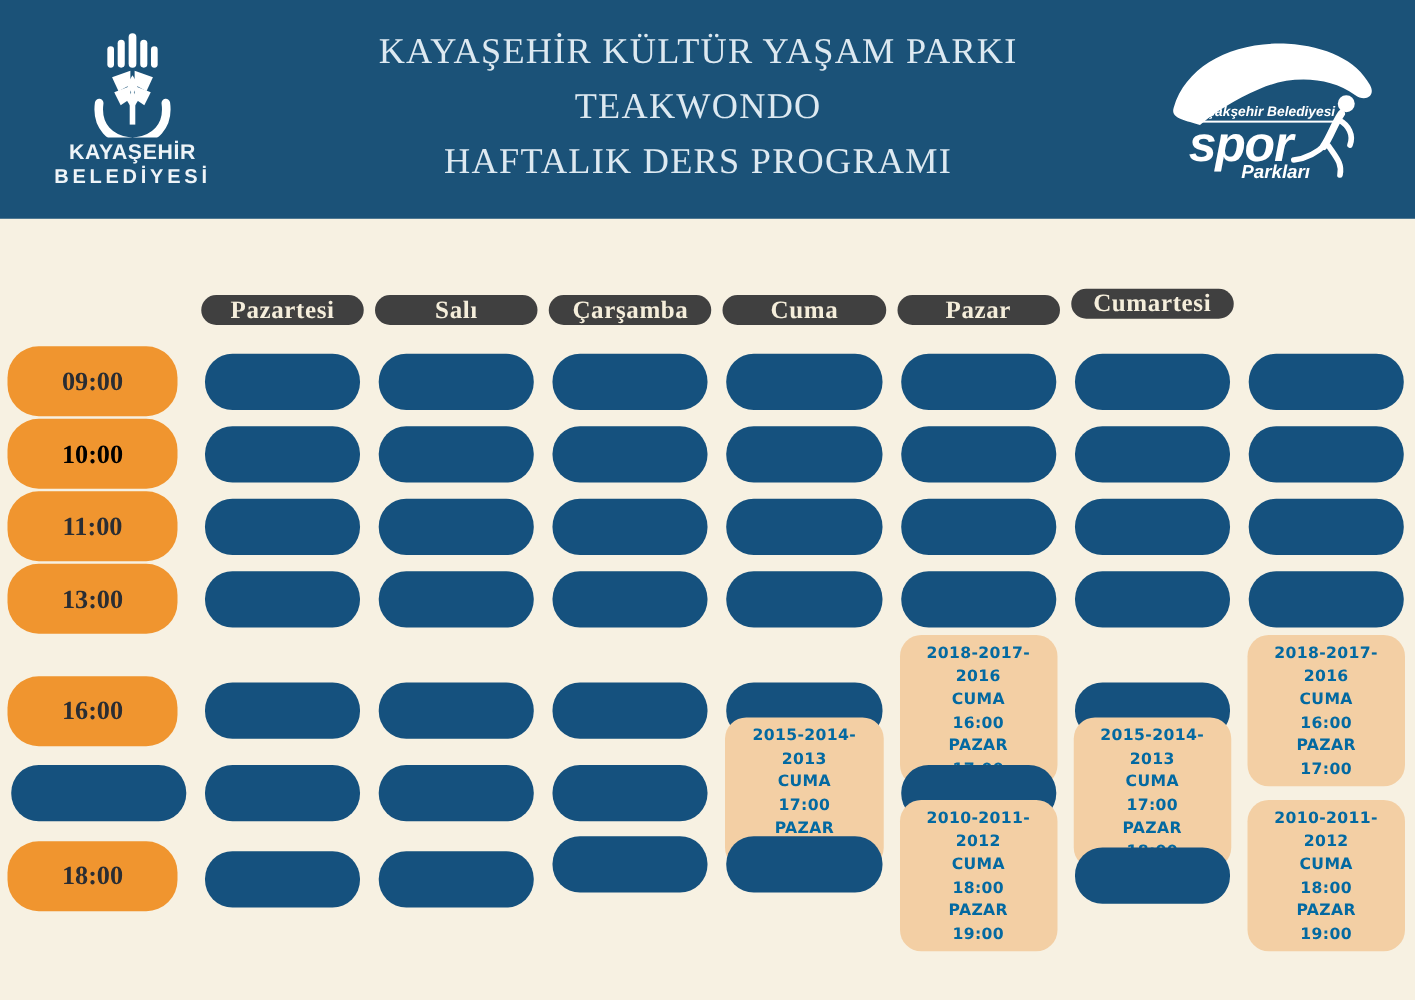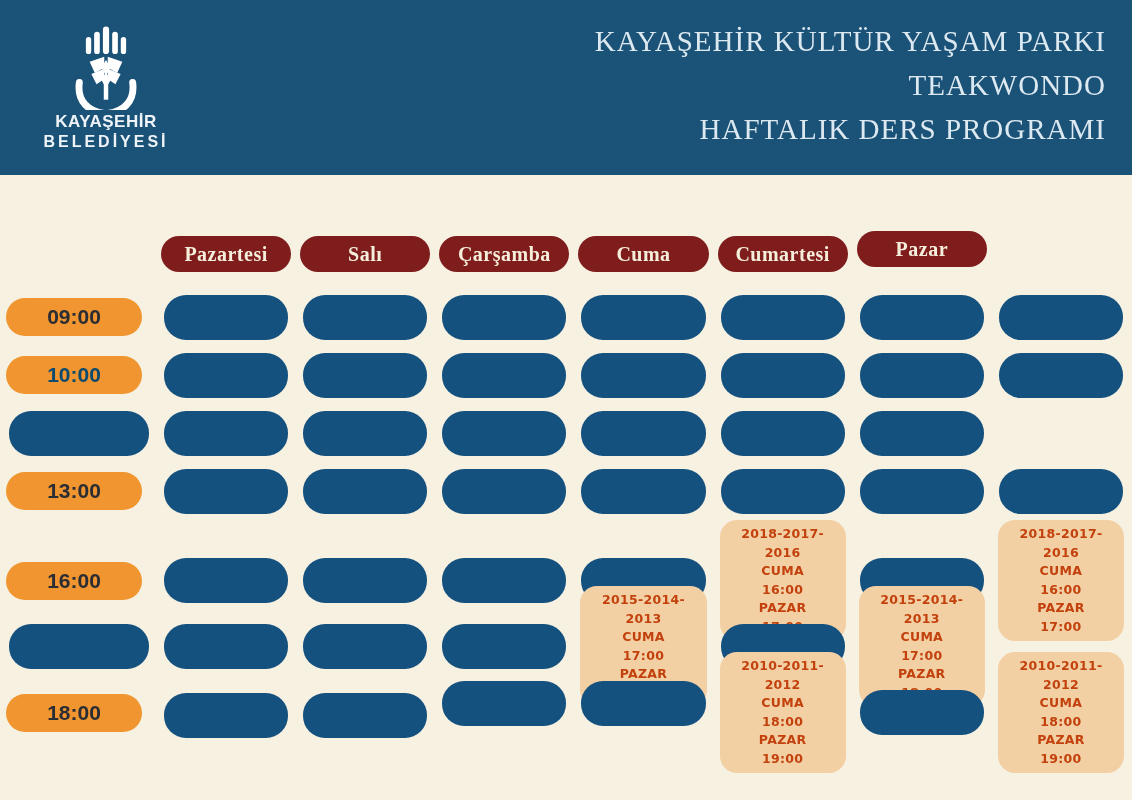--- a/index.html
+++ b/index.html
@@ -32,21 +32,21 @@
   }
   .logo-left svg { display: block; margin: 0 auto 2px auto; }
   .logo-left .l1 {
     font-size: 17px; font-weight: bold; letter-spacing: 0.5px; color: #eef4f8;
   }
   .logo-left .l2 {
     font-size: 16px; font-weight: bold; letter-spacing: 3px; color: #eef4f8; margin-top: 1px;
   }
   .title-block {
     flex: 1;
-    text-align: right;
+    text-align: center;
     font-family: "Liberation Serif", serif;
     color: #dde9f1;
     font-size: 29px;
     line-height: 44px;
     letter-spacing: 1px;
     padding-bottom: 6px;
   }
   .logo-right { width: 175px; flex: 0 0 auto; }
   .logo-right svg { display: block; }
 
@@ -55,46 +55,46 @@
     box-sizing: border-box;
     padding: 61px 6px 0 6px;
   }
   .day-row, .grid-row {
     display: grid;
     grid-template-columns: 146px repeat(7, 1fr);
     column-gap: 9px;
   }
   .day-row { margin-bottom: 16px; }
   .day-pill {
-    height: 36px;
-    background: #7f1d1d;
+    height: 24px;
+    background: #404040;
     border-radius: 20px;
     color: #f5eedb;
     display: flex; align-items: center; justify-content: center;
     font-family: "Liberation Serif", serif;
     font-weight: bold;
     font-size: 20px;
     letter-spacing: 0.5px;
   }
   #day-row .day-pill:nth-child(7) { transform: translateY(-5px); }
 
   .grid-row { height: 58px; align-items: center; }
   .grid-row.tall { height: 66px; }
   .time-pill {
-    width: 136px; height: 38px;
+    width: 136px; height: 56px;
     background: #f0952f;
     border-radius: 25px;
     display: flex; align-items: center; justify-content: center;
     font-weight: bold;
     font-size: 21px;
     color: #2a2d33;
-    font-family: Liberation Sans, sans-serif;
+    font-family: Liberation Serif, serif;
     text-align: right;
   }
-  #rows .grid-row:nth-child(2) .time-pill { color: #0c4a6e; }
+  #rows .grid-row:nth-child(2) .time-pill { color: #000000; }
   .cell { display: flex; align-items: center; height: 100%; }
   .pill {
     flex: 1;
     height: 45px;
     background: #15517e;
     border-radius: 22px;
     margin: 0 3px;
   }
   
   #rows .grid-row:nth-child(7) .cell:nth-child(4) .pill,
@@ -106,21 +106,21 @@
     flex: 1;
     margin: 0 2px;
     background: #f3cfa4;
     border-radius: 17px;
     text-align: center;
     padding: 5px 19px;
     font-weight: bold;
     font-size: 12.5px;
     line-height: 18.5px;
     letter-spacing: 0.3px;
-    color: #c2410c;
+    color: #0369a1;
     font-family: "DejaVu Sans", sans-serif;
   }
 </style>
 </head>
 <body>
 
 <div class="poster">
 
   <header class="header-bar">
 
@@ -148,32 +148,50 @@
       <div class="l1">KAYAŞEHİR</div>
       <div class="l2">BELEDİYESİ</div>
     </div>
 
     <div class="title-block">
       <div>KAYAŞEHİR KÜLTÜR YAŞAM PARKI</div>
       <div>TEAKWONDO</div>
       <div>HAFTALIK DERS PROGRAMI</div>
     </div>
 
+    <div class="logo-right">
+      <svg width="175" height="120" viewBox="0 0 175 120">
+        <g fill="#ffffff">
+          <path d="M8,58 C18,24 56,5 99,7 C130,9 154,20 165,40 C170,49 161,54 153,48 C131,32 99,33 77,43 C56,52 39,63 29,72 C17,68 5,67 8,58 Z"></path>
+          <rect x="24" y="68.5" width="112" height="1.6"></rect>
+          <circle cx="146" cy="55" r="6.8"></circle>
+        </g>
+        <g fill="none" stroke="#ffffff" stroke-linecap="round">
+          <path d="M142,63 C136,72 134,80 128,89" stroke-width="6"></path>
+          <path d="M140,68 C148,72 152,80 149,88" stroke-width="4.5"></path>
+          <path d="M130,87 C122,95 113,99 104,100" stroke-width="4.5"></path>
+          <path d="M132,89 C138,98 143,103 141,112" stroke-width="4.5"></path>
+        </g>
+        <text x="79" y="65" fill="#ffffff" font-size="11" font-style="italic" font-weight="bold" text-anchor="middle" font-family="Liberation Sans, sans-serif">Başakşehir Belediyesi</text>
+        <text x="20" y="101" fill="#ffffff" font-size="40" font-style="italic" font-weight="bold" font-family="Liberation Sans, sans-serif" letter-spacing="-1">spor</text>
+        <text x="62" y="114" fill="#ffffff" font-size="15" font-style="italic" font-weight="bold" font-family="Liberation Sans, sans-serif">Parkları</text>
+      </svg>
+    </div>
 
   </header>
 
   <main class="schedule">
     <div class="day-row" id="day-row">
       <div class="spacer"></div>
     <div class="day-pill">Pazartesi</div>
         <div class="day-pill">Salı</div>
         <div class="day-pill">Çarşamba</div>
         <div class="day-pill">Cuma</div>
+        <div class="day-pill">Pazar</div>
         <div class="day-pill">Cumartesi</div>
-        <div class="day-pill">Pazar</div>
       </div>
     <div id="rows">
         <div class="grid-row">
           <div class="time-pill">09:00</div>
           <div class="cell">
             <div class="pill"></div>
           </div>
           <div class="cell">
             <div class="pill"></div>
           </div>
@@ -211,20 +229,21 @@
             <div class="pill"></div>
           </div>
           <div class="cell">
             <div class="pill"></div>
           </div>
           <div class="cell">
             <div class="pill"></div>
           </div>
         </div>
         <div class="grid-row">
+          <div class="time-pill">11:00</div>
           <div class="cell">
             <div class="pill"></div>
           </div>
           <div class="cell">
             <div class="pill"></div>
           </div>
           <div class="cell">
             <div class="pill"></div>
           </div>
           <div class="cell">

